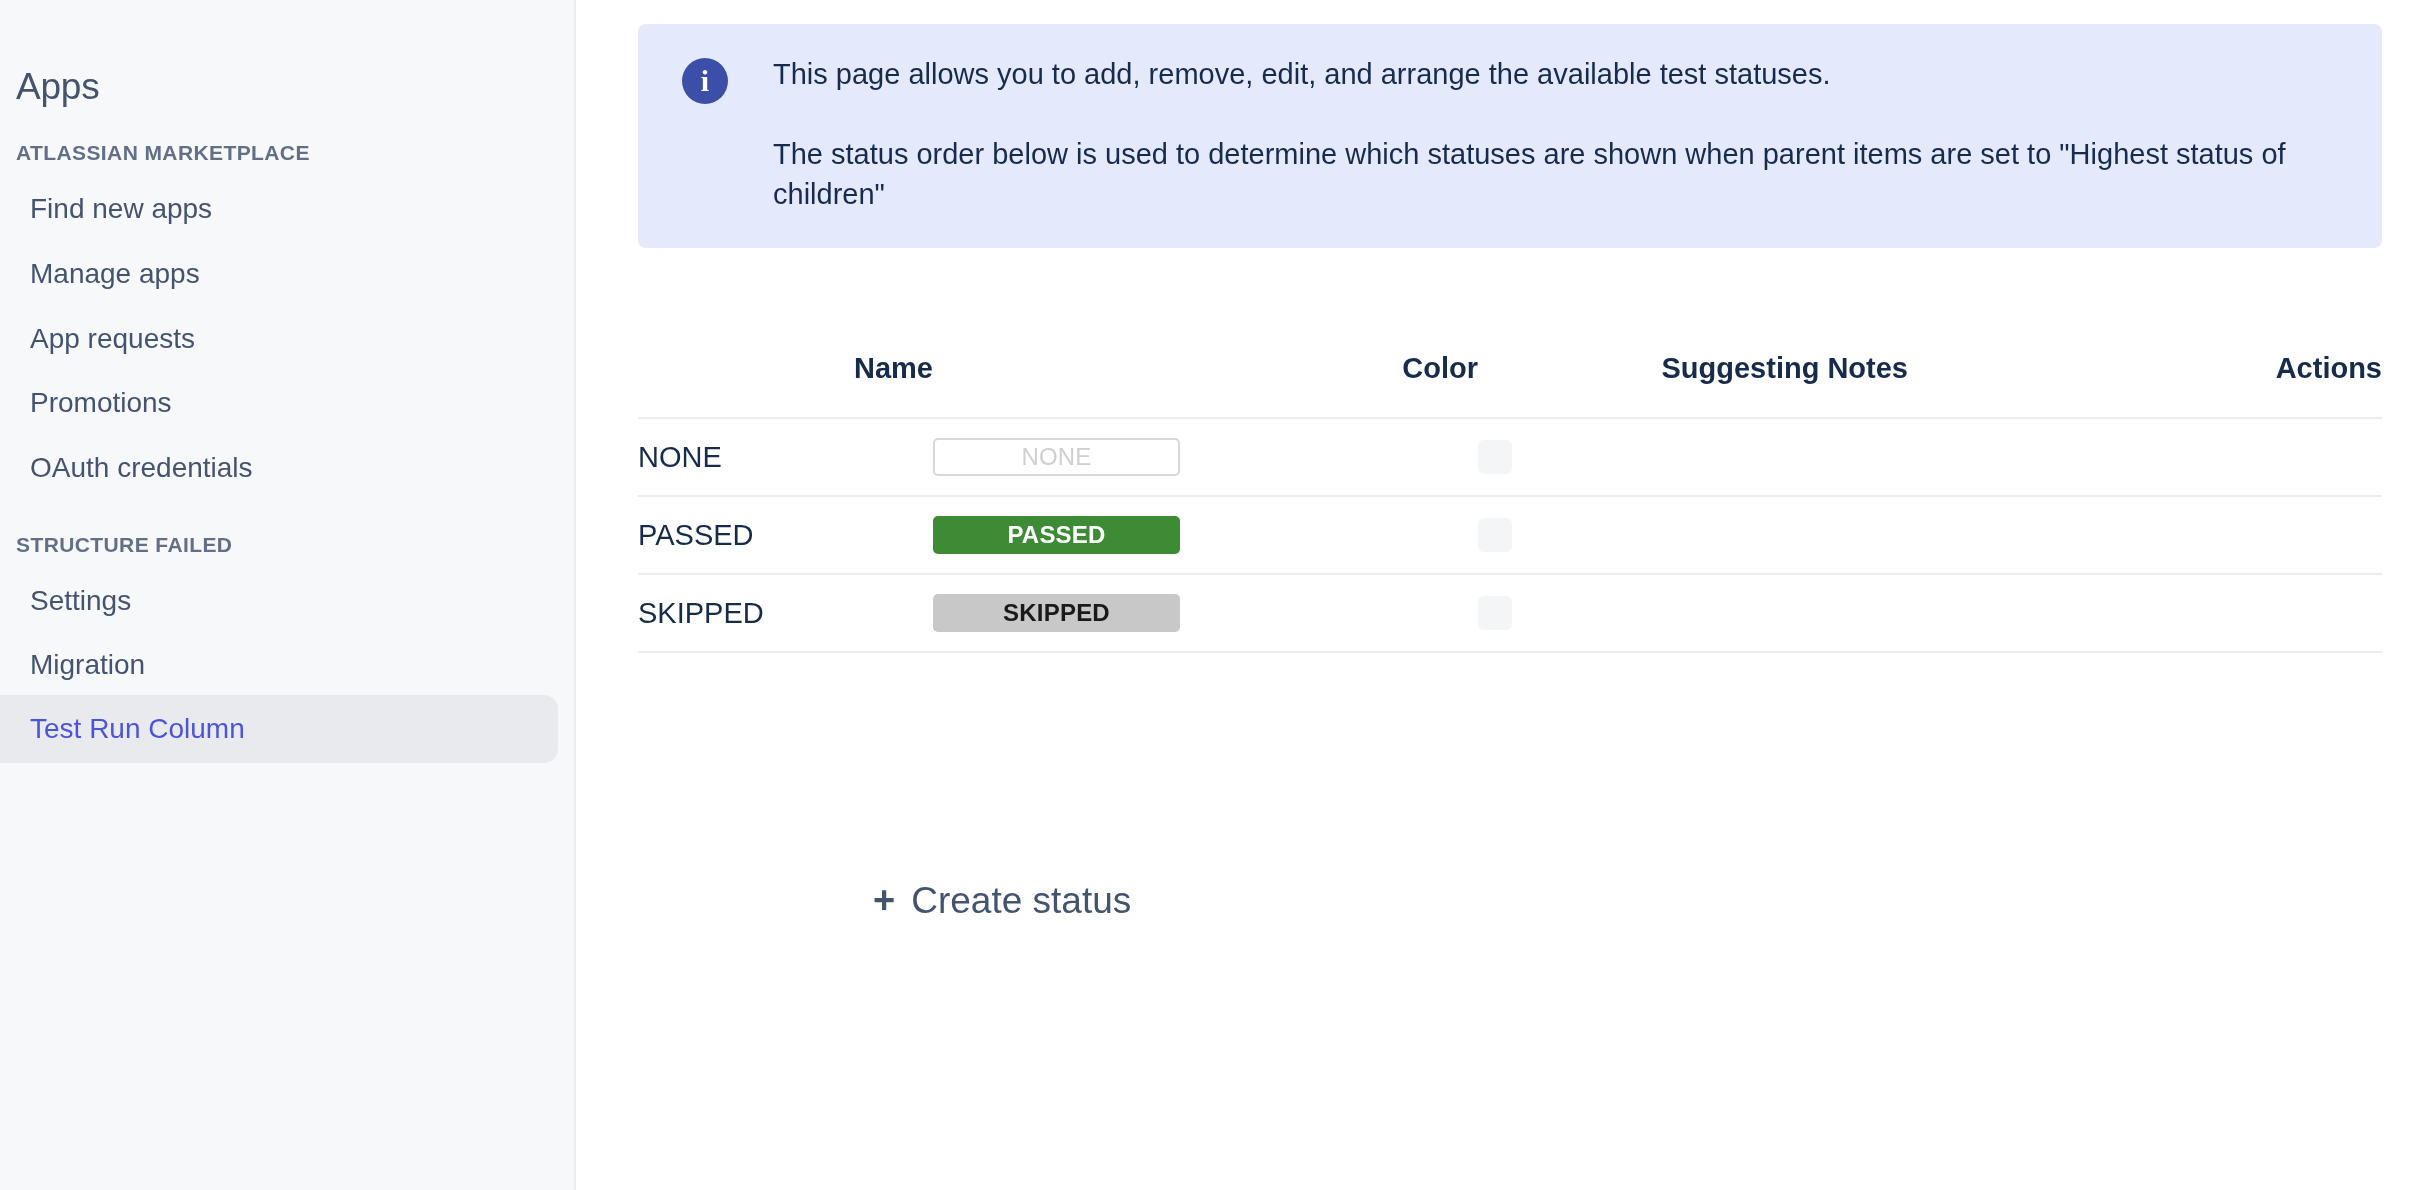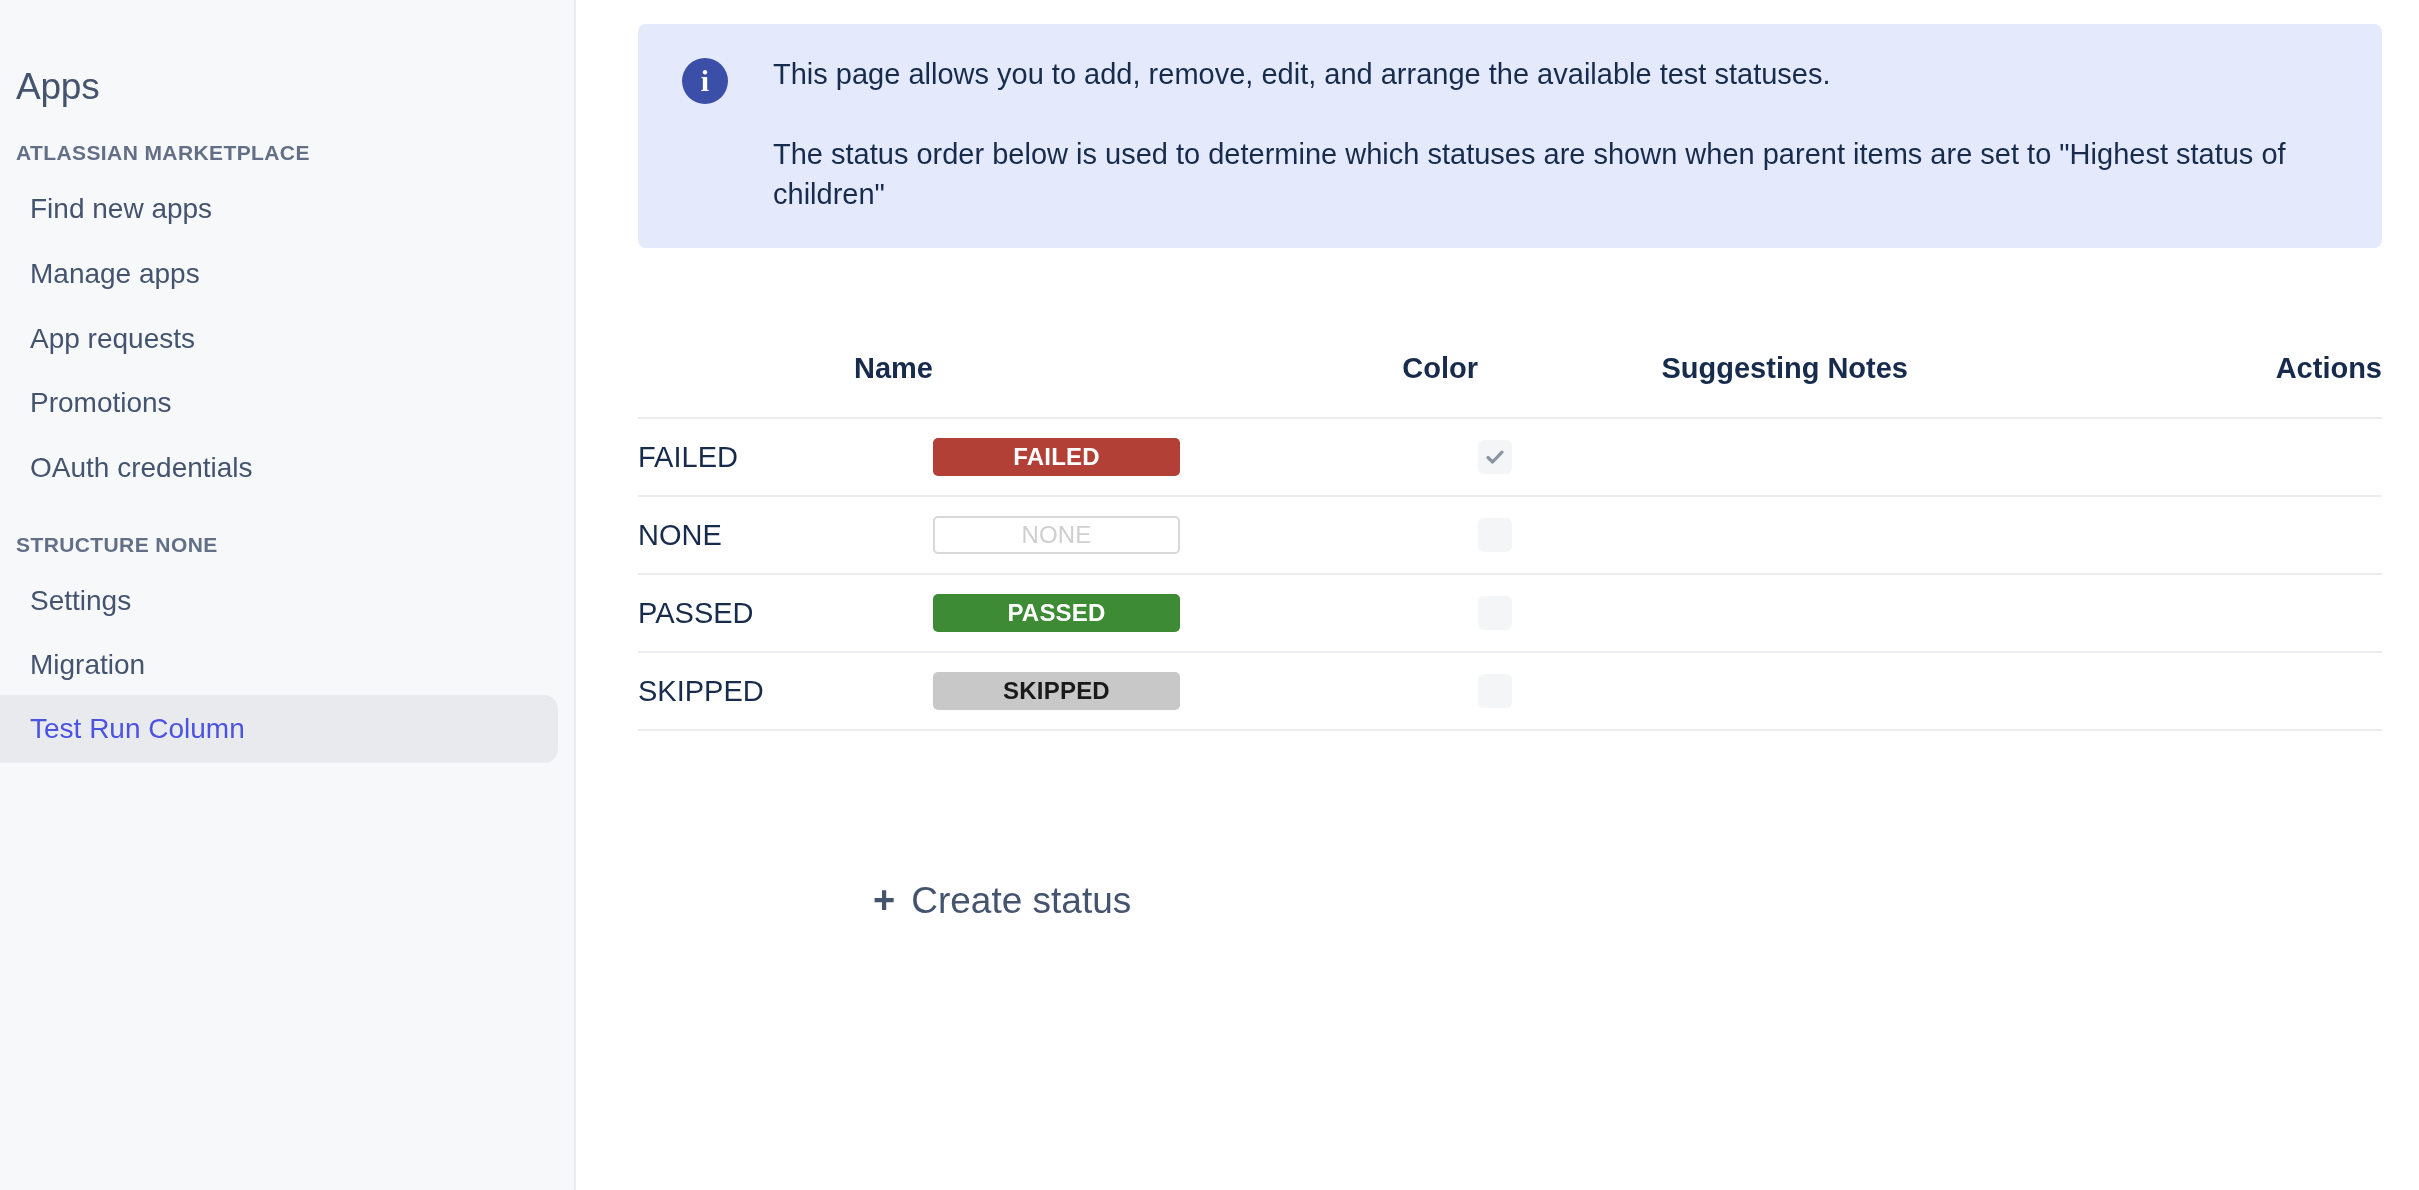--- a/index.html
+++ b/index.html
@@ -229,21 +229,21 @@
 
     <div class="nav-list">
       <div class="nav-section-label p-market-label">ATLASSIAN MARKETPLACE</div>
 
       <div class="nav-item p-item0">Find new apps</div>
       <div class="nav-item p-item1">Manage apps</div>
       <div class="nav-item p-item2">App requests</div>
       <div class="nav-item p-item3">Promotions</div>
       <div class="nav-item p-item4">OAuth credentials</div>
 
-      <div class="nav-section-label p-structure-label">STRUCTURE NONE</div>
+      <div class="nav-section-label p-structure-label">STRUCTURE FAILED</div>
 
       <div class="nav-item p-item5">Settings</div>
       <div class="nav-item p-item6">Migration</div>
       <div class="nav-item selected p-item7">Test Run Column</div>
     </div>
   </aside>
 
   <main class="main">
 
     <section class="banner">
@@ -265,34 +265,20 @@
         <thead>
           <tr>
             <th class="h-name">Name</th>
             <th class="h-color">Color</th>
             <th class="h-notes">Suggesting Notes</th>
             <th class="h-actions">Actions</th>
           </tr>
         </thead>
         <tbody id="status-rows">
             <tr>
-              <td class="c-name">FAILED</td>
-              <td class="c-color">
-                <div class="chip" style="background: rgb(179, 64, 54); color: rgb(255, 255, 255);">FAILED</div>
-              </td>
-              <td class="c-notes">
-                <div class="checkbox">
-                  <svg width="22" height="22" viewBox="0 0 22 22" aria-hidden="true">
-                    <path d="M4 11.5 L8.6 16 L18 6.2" fill="none" stroke="#8993a4" stroke-width="3.2" stroke-linecap="round" stroke-linejoin="round"></path>
-                  </svg>
-                </div>
-              </td>
-              <td></td>
-            </tr>
-            <tr>
               <td class="c-name">NONE</td>
               <td class="c-color">
                 <div class="chip outline">NONE</div>
               </td>
               <td class="c-notes">
                 <div class="checkbox"></div>
               </td>
               <td></td>
             </tr>
             <tr>

